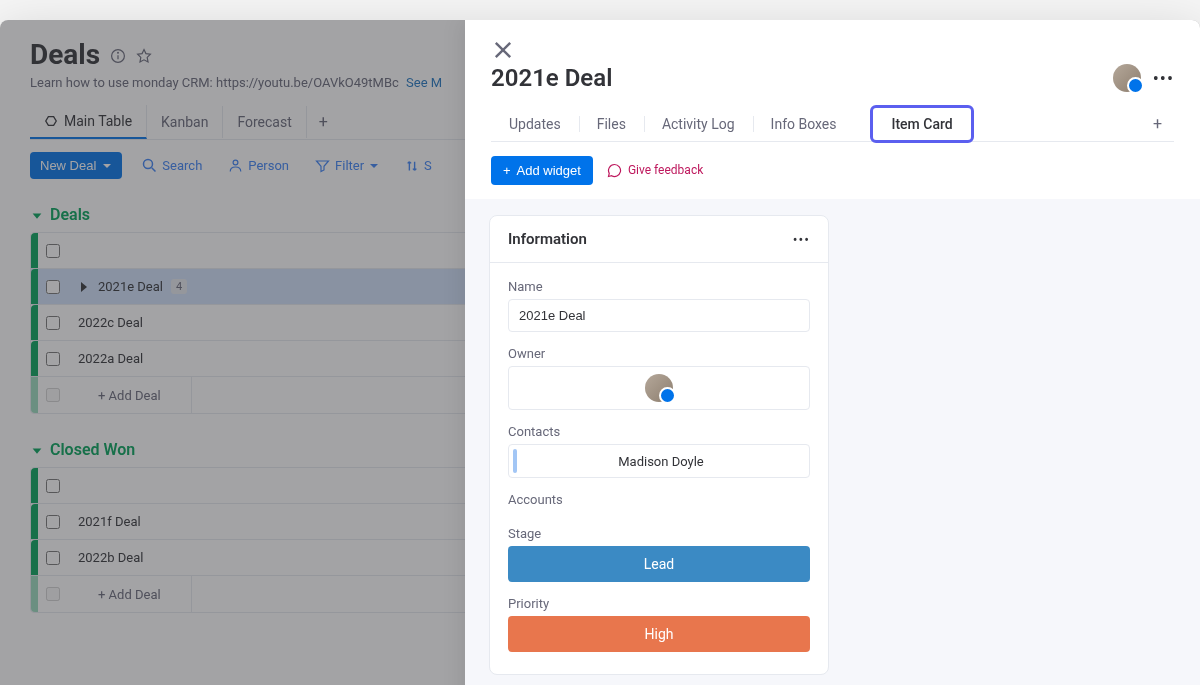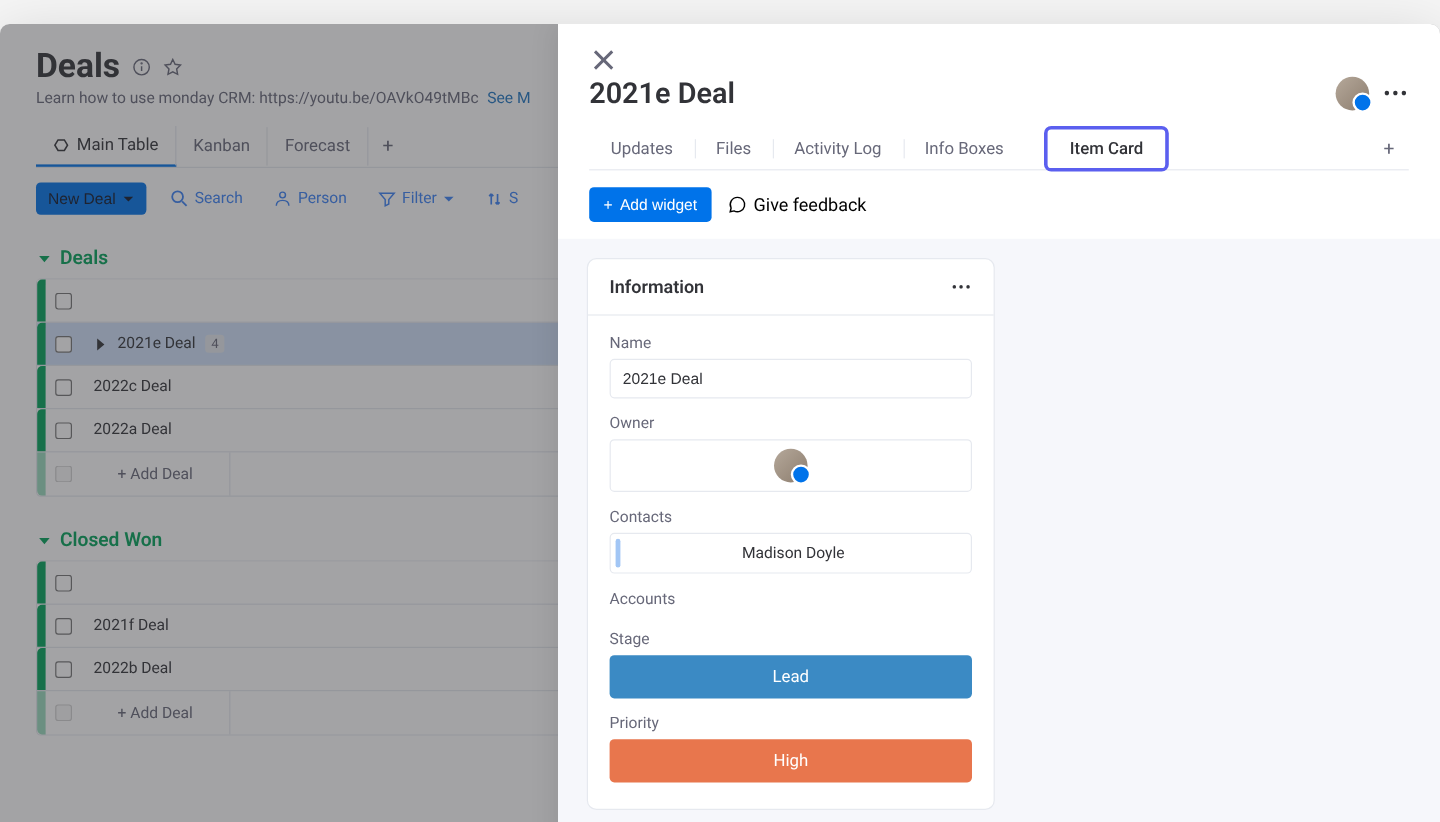--- a/index.html
+++ b/index.html
@@ -18,21 +18,21 @@
     .board-sub { font-size: 13px; color: #676879; margin-top: 4px; }
     .board-sub a { color:#1f76c2; text-decoration:none; margin-left:4px; }
     
     .board-tabs { display:flex; align-items:center; gap:0; border-bottom:1px solid #e6e9ef; margin-top:14px; }
     .btab { padding:8px 14px; font-size:14px; color:#676879; display:flex; align-items:center; gap:6px; border-right:1px solid #e6e9ef; cursor:pointer; }
     .btab.active { border-bottom:2px solid #0073ea; color:#323338; }
     .btab:last-of-type { border-right:none; }
     .btab-add { padding:8px 12px; color:#676879; font-size:16px; cursor:pointer; }
     
     .toolbar { display:flex; align-items:center; gap:14px; margin-top:12px; }
-    .new-deal { background:#0073ea; color:#0f172a; border:none; border-radius:4px; padding:6px 10px; font-size:13px; display:flex; align-items:center; gap:6px; cursor:pointer; }
+    .new-deal { background:#0073ea; color:#ffffff; border:none; border-radius:4px; padding:6px 10px; font-size:13px; display:flex; align-items:center; gap:6px; cursor:pointer; }
     .tbtn { display:flex; align-items:center; gap:5px; font-size:13px; color:#3b82f6; cursor:pointer; padding:4px 6px; }
     
     .group { margin-top:26px; }
     .group-header { display:flex; align-items:center; gap:6px; font-weight:600; margin-bottom:8px; }
     .group-green .group-header { color:#00a359; }
     .group-caret svg { width:14px; height:14px; }
     
     .gtable { border:1px solid #e6e9ef; border-radius:4px; font-size:13px; }
     .grow { display:flex; align-items:center; border-bottom:1px solid #e6e9ef; height:36px; }
     .grow:last-child { border-bottom:none; }
@@ -61,21 +61,21 @@
     
     .panel-tabs { display:flex; align-items:center; border-bottom:1px solid #e6e9ef; margin-top:14px; gap:0; }
     .ptab { padding:8px 18px; font-size:14px; color:#676879; cursor:pointer; position:relative; }
     .ptab + .ptab::before { content:''; position:absolute; left:0; top:8px; bottom:8px; width:1px; background:#e6e9ef; }
     .ptab.active { border:3px solid #5b5fef; border-radius:6px; color:#323338; font-weight:500; margin:-3px 16px; background:#fff; }
     .ptab.active::before { display:none; }
     .ptab-add { margin-left:auto; padding:8px 12px; color:#676879; font-size:16px; cursor:pointer; }
     
     .panel-toolbar { display:flex; align-items:center; gap:14px; padding:14px 26px; }
     .add-widget { background:#0073ea; color:#fff; border:none; border-radius:4px; padding:7px 12px; font-size:13px; display:flex; align-items:center; gap:6px; cursor:pointer; }
-    .feedback { display:flex; align-items:center; gap:6px; font-size:15px; color:#000000; cursor:pointer; }
+    .feedback { display:flex; gap:6px; font-size:12px; color:#be185d; cursor:pointer; }
     
     .panel-body { flex:1; background:#f6f7fb; padding:16px 24px; overflow-y:auto; }
     
     .card { background:#fff; border:1px solid #e6e9ef; border-radius:8px; width:340px; }
     .card-header { display:flex; align-items:flex-end; justify-content:space-between; padding:14px 18px; border-bottom:1px solid #e6e9ef; }
     .card-title { font-size:15px; font-weight:600; }
     .card-body { padding:16px 18px 22px; display:flex; flex-direction:column; gap:14px; }
     
     .field-label { font-size:13px; color:#676879; margin-bottom:5px; display:block; }
     .field-input { width:100%; border:1px solid #e6e9ef; border-radius:4px; padding:8px 10px; font-size:13px; color:#323338; }

